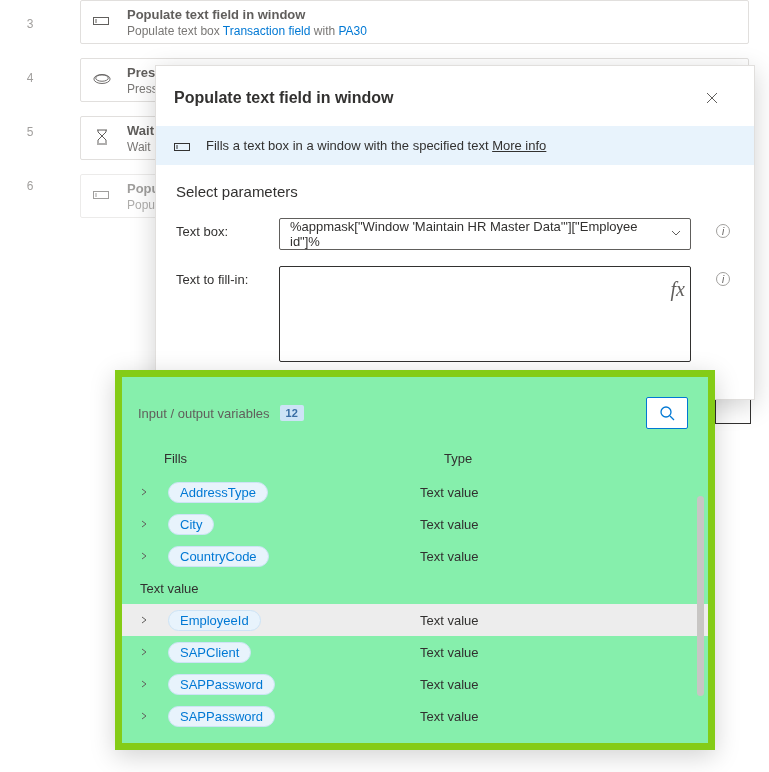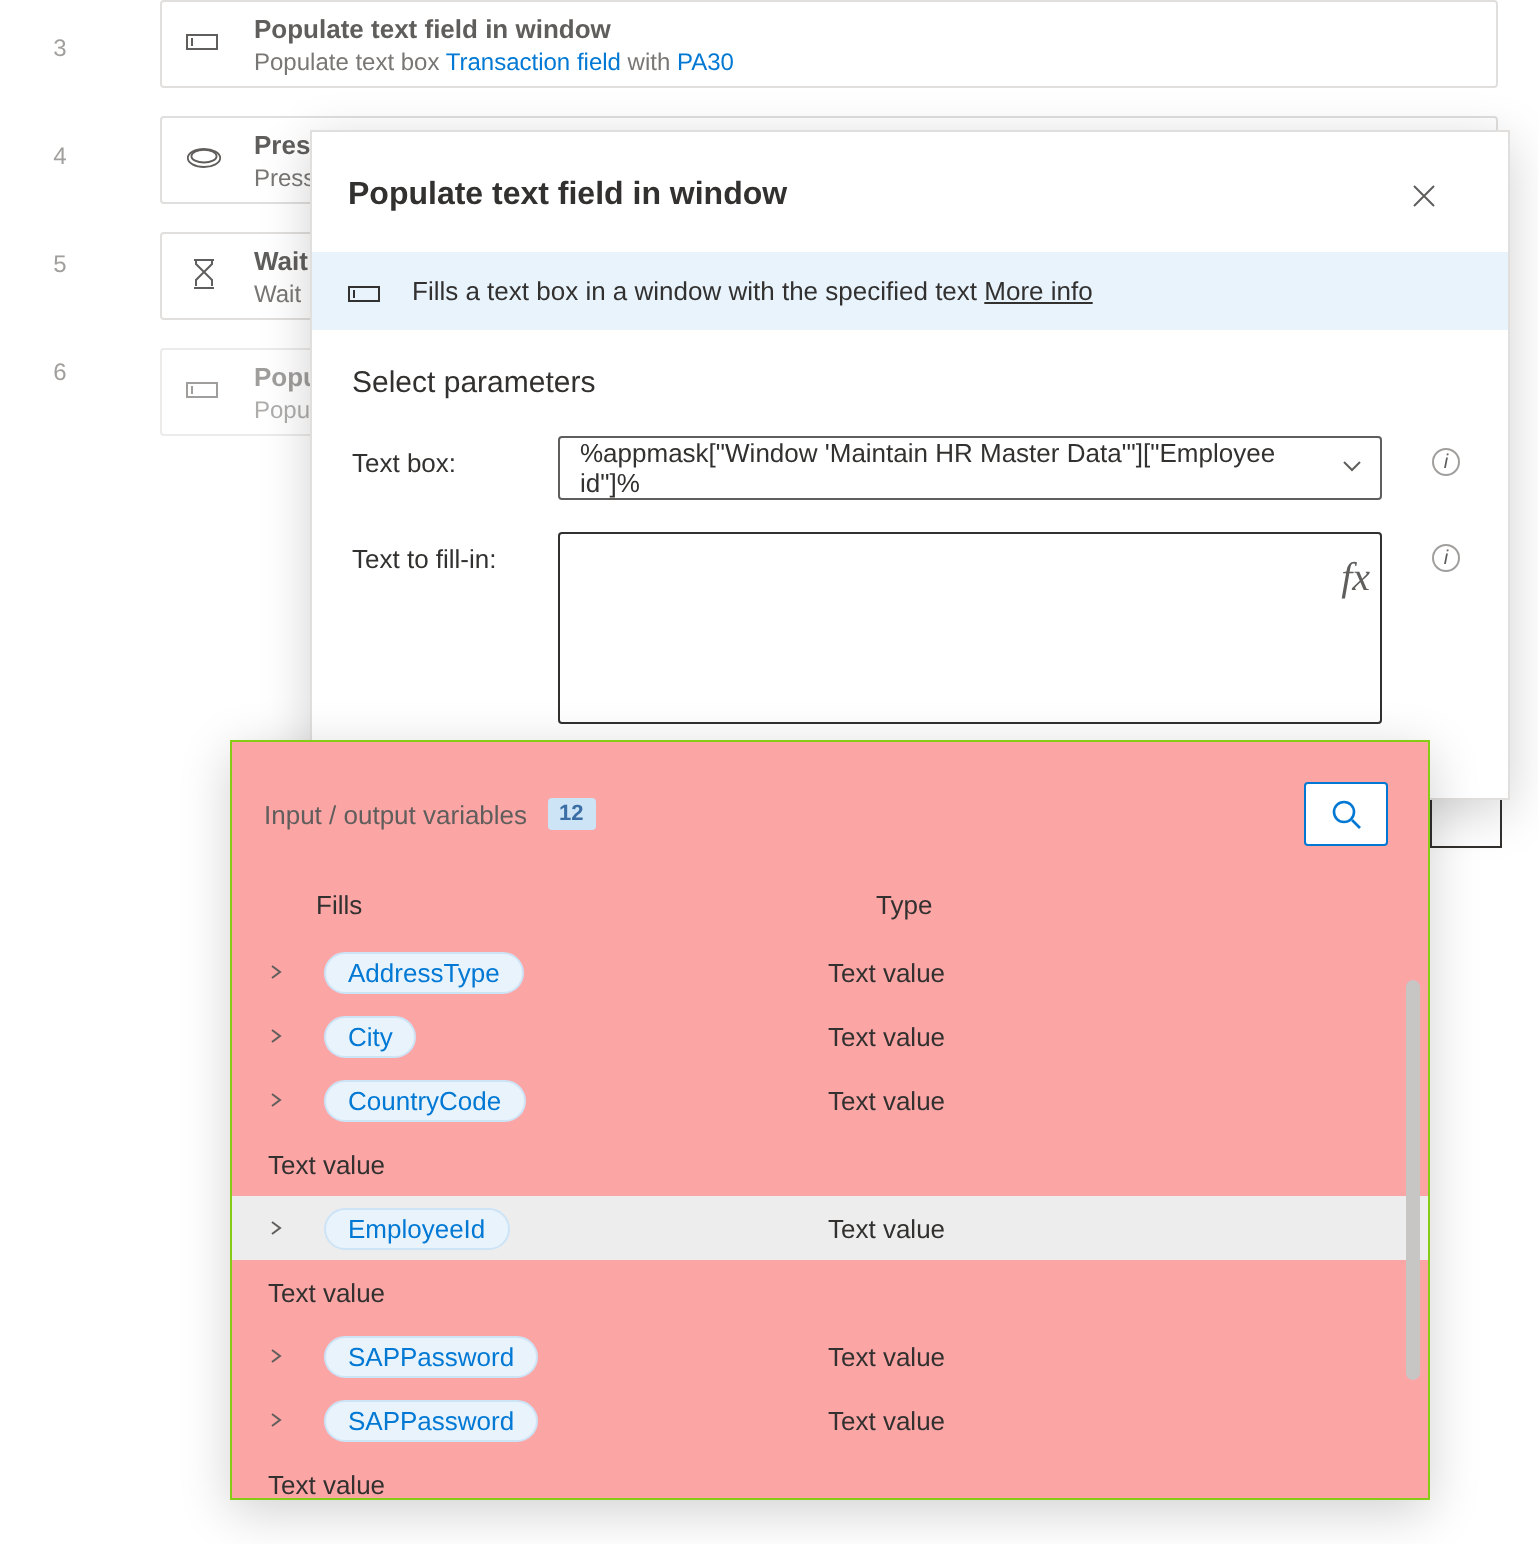--- a/index.html
+++ b/index.html
@@ -29,21 +29,21 @@
 .param-row { display: flex; margin-bottom: 16px; gap: 25px; }
 .param-label { width: 78px; font-size: 13px; color: #323130; padding-top: 6px; }
 .param-field { flex: 1; position: relative; }
 .param-help { width: 18px; display:flex; align-items:flex-start; padding-top:6px;}
 .select-box { width: 100%; height: 32px; border: 1px solid #605e5c; border-radius: 2px; padding: 0 28px 0 10px; font-size: 13px; background: #fff; position: relative; display: flex; align-items: center; }
 .select-box .chev { position: absolute; right: 8px; top: 8px; color: #605e5c; }
 .textarea-box { width: 100%; height: 96px; border: 1px solid #323130; border-radius: 2px; padding: 6px 28px 6px 10px; font-size: 13px; background: #fff; resize: none; }
 .fx-btn { position: absolute; right: 6px; top: 12px; font-style: italic; color: #605e5c; font-family: Liberation Serif, serif; font-size: 20px; background:none; border:none; cursor:pointer;}
 .info-icon { width:14px; height:14px; border:1px solid #a19f9d; border-radius:50%; display:flex; align-items:center; justify-content:center; font-size:10px; color:#605e5c; font-style:italic;}
 
-.var-panel { position: absolute; left: 115px; top: 370px; width: 600px; height: 380px; background: #fca5a5; box-shadow: 0 6px 24px rgba(0,0,0,0.18); border: 1px solid #84cc16; z-index: 30; display: flex; flex-direction: column; }
+.var-panel { position: absolute; left: 115px; top: 370px; width: 600px; height: 380px; background: #86efac; box-shadow: 0 6px 24px rgba(0,0,0,0.18); border: 7px solid #84cc16; z-index: 30; display: flex; flex-direction: column; }
 .var-header { padding: 20px 20px 14px 16px; display: flex; align-items: center; justify-content: space-between; }
 .var-title { font-size: 13px; color: #605e5c; display: flex; align-items: center; gap: 10px; }
 .var-count { background: #cde3f6; color: #3a6ea5; padding: 2px 6px; font-size: 11px; font-weight: 600; border-radius: 2px; }
 .search-btn { width: 42px; height: 32px; border: 1px solid #0078d4; border-radius: 2px; background: #fff; display: flex; align-items: center; justify-content: center; color: #0078d4; cursor: pointer; font-size: 15px; }
 
 .var-cols { display: flex; padding: 8px 0 10px 42px; font-size: 13px; color: #323130; font-weight: 400; }
 .var-cols .c1 { width: 280px; }
 .var-body { overflow-y: auto; flex: 1; position: relative; }
 .var-row { display: flex; align-items: center; height: 32px; padding-left: 18px; font-size: 13px; }
 .var-row.hover { background: #ededed; }
@@ -239,20 +239,28 @@
           <span class="exp">
             <svg width="8" height="8" viewBox="0 0 8 8">
               <path d="M2 1 L6 4 L2 7" fill="none" stroke="#605e5c"></path>
             </svg>
           </span>
           <span class="chip">EmployeeId</span>
         </div>
         <div class="c2">Text value</div>
       </div>
       <div class="var-row">
+        <div class="c1">
+          <span class="exp">
+            <svg width="8" height="8" viewBox="0 0 8 8">
+              <path d="M2 1 L6 4 L2 7" fill="none" stroke="#605e5c"></path>
+            </svg>
+          </span>
+          <span class="chip">SAPClient</span>
+        </div>
         <div class="c2">Text value</div>
       </div>
       <div class="var-row">
         <div class="c1">
           <span class="exp">
             <svg width="8" height="8" viewBox="0 0 8 8">
               <path d="M2 1 L6 4 L2 7" fill="none" stroke="#605e5c"></path>
             </svg>
           </span>
           <span class="chip">SAPPassword</span>

